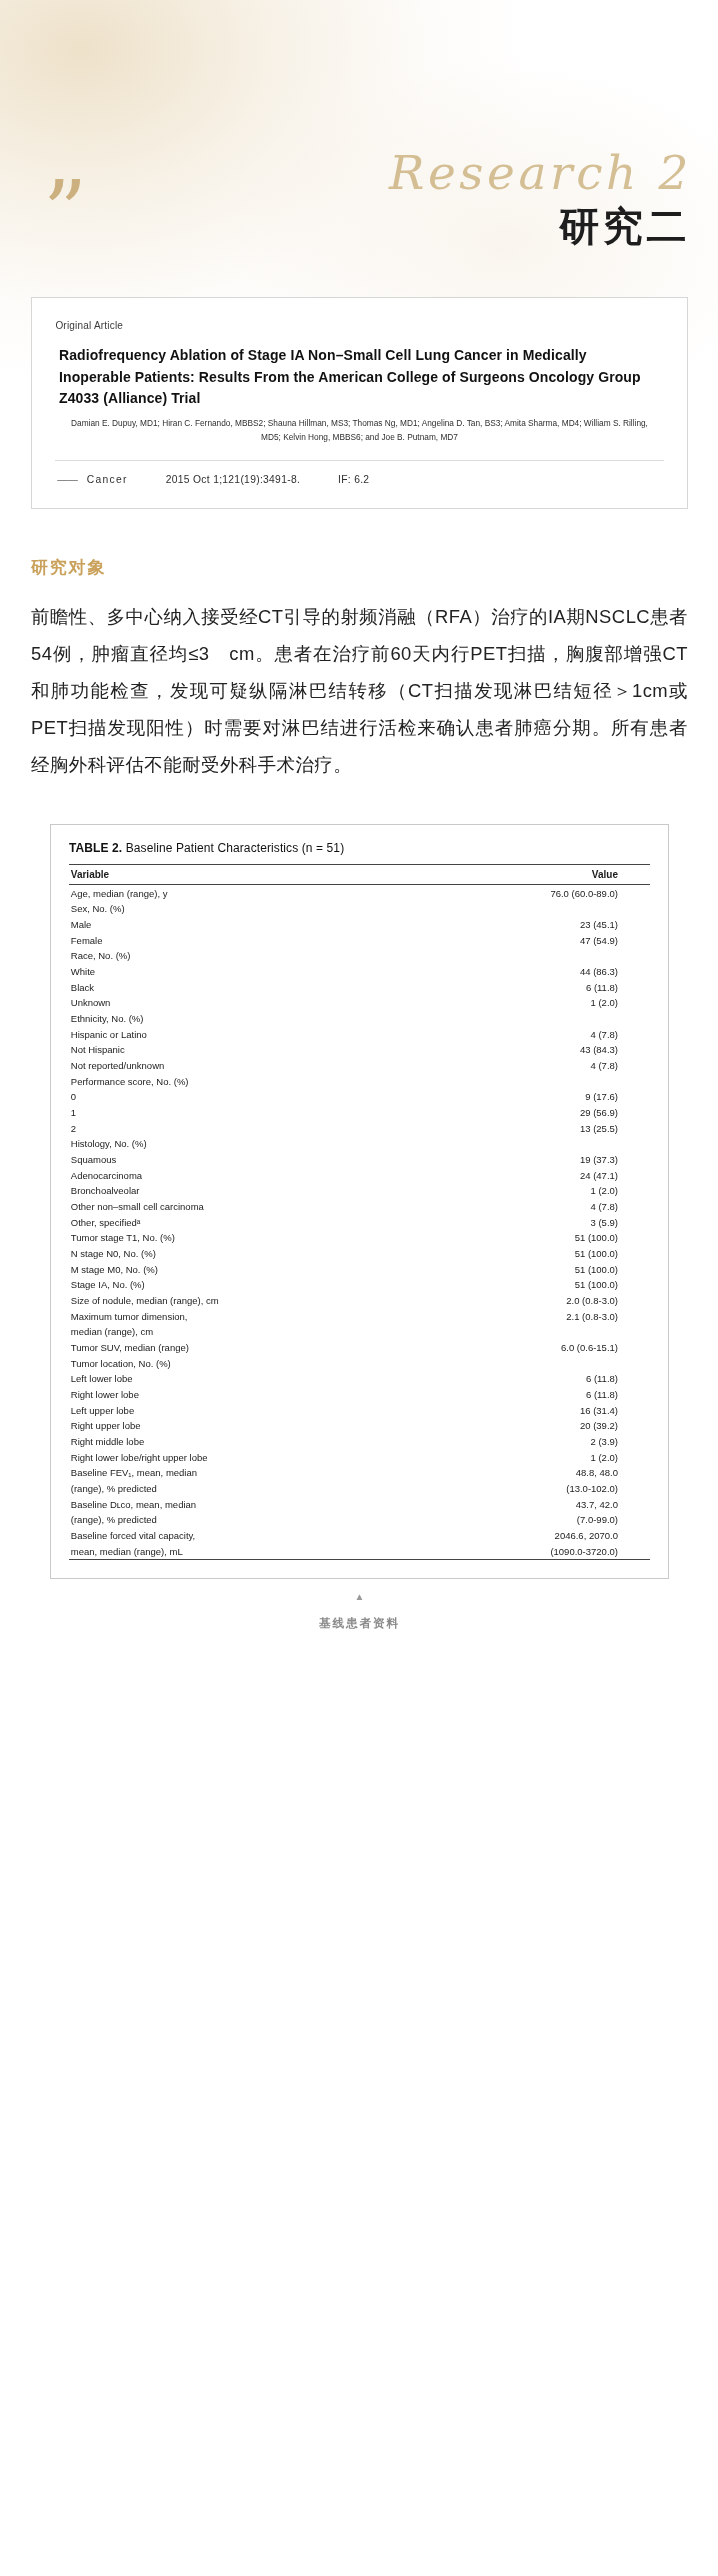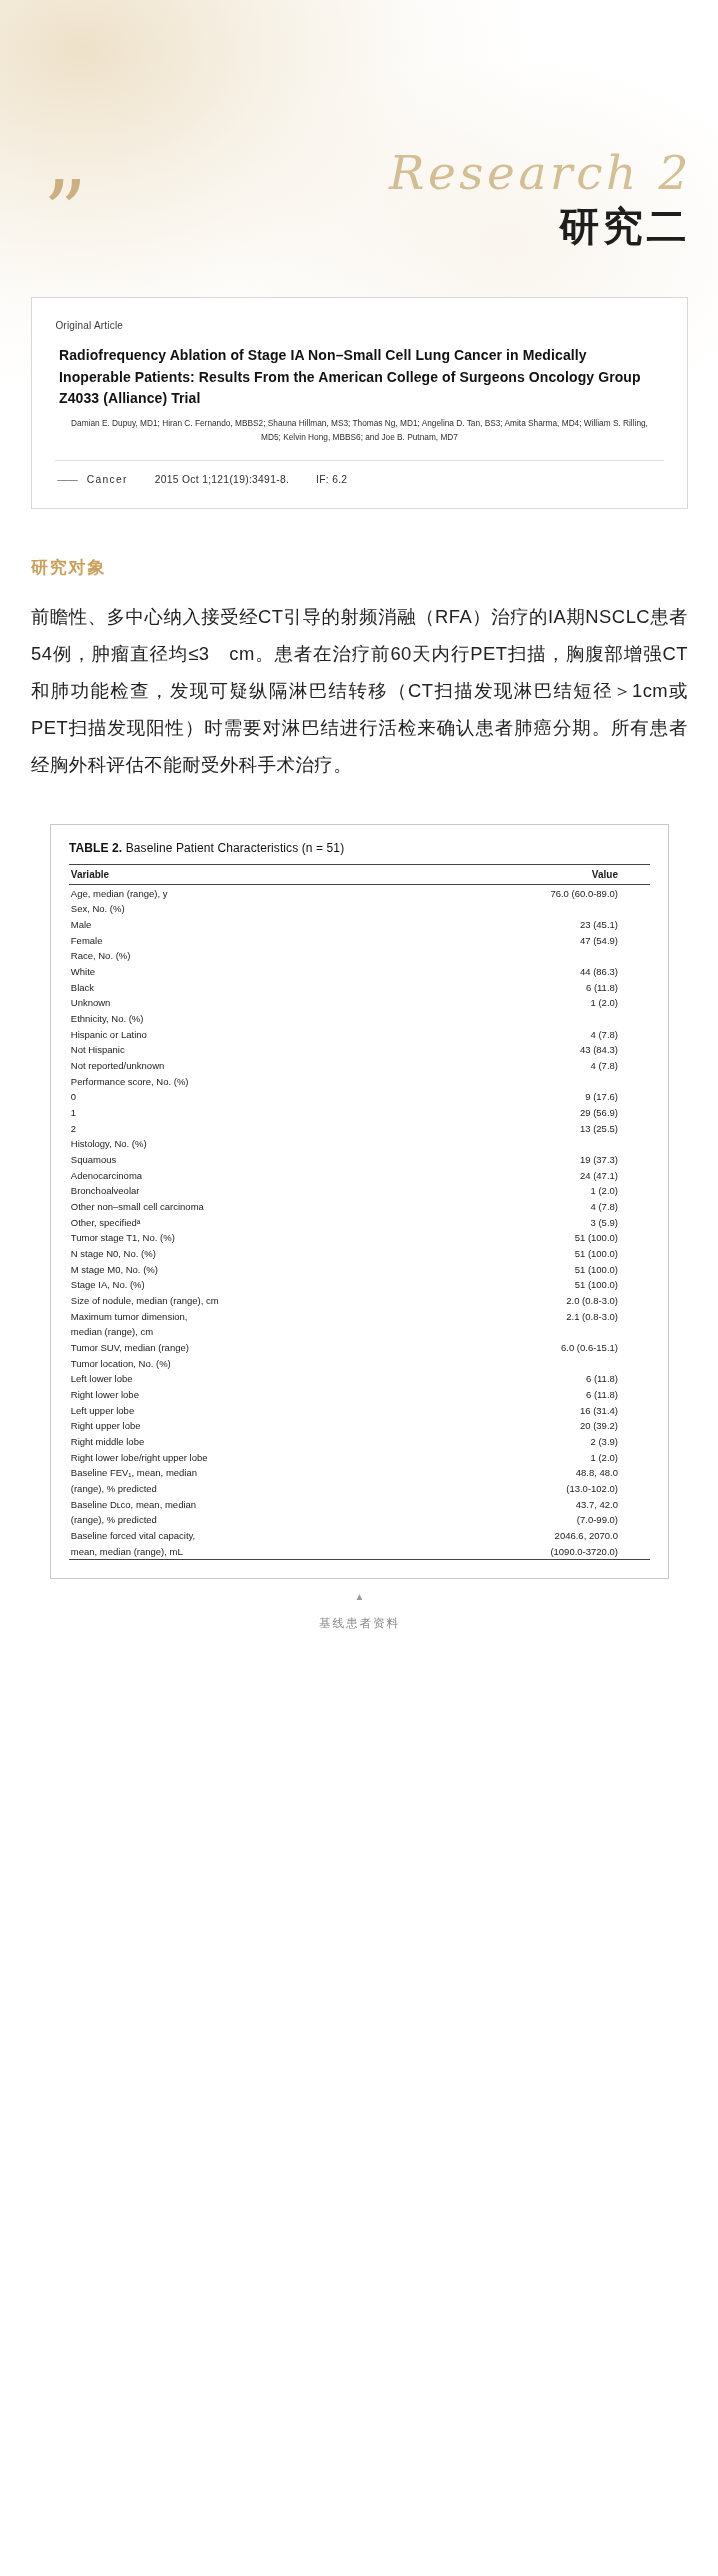--- a/index.html
+++ b/index.html
@@ -116,21 +116,21 @@
     margin: 16px auto 12.6px auto;
     height: 0.9px;
     background: #dcdcdc;
     width: 100%;
   }
   .cite-footer {
     display: flex;
     align-items: center;
     font-size: 10.3px;
     color: #2f2f2f;
-    gap: 27px;
+    gap: 38px;
     padding-left: 1.8px;
   }
   .cite-journal { letter-spacing: 1.3px; }
   .cite-journal .dash { color: #666; margin-right: 9px; letter-spacing: 0; }
   .cite-detail { letter-spacing: 0.3px; }
   .cite-if { letter-spacing: 0.3px; }
 
   
   .section-title {
     margin: 47px 31px 20px 31px;
@@ -191,20 +191,21 @@
   td.ind2 { padding-left: 12.6px; }
   .tbl-bottom-rule {
     border-bottom: 0.9px solid #444;
   }
   .fig-caption {
     margin: 14.4px 0 0 0;
     text-align: center;
     font-size: 11.7px;
     color: #8a8a8a;
     letter-spacing: 1.8px;
+    font-weight: bold;
   }
   .caret {
     text-align: center;
     color: #9a9a9a;
     font-size: 10px;
     margin-top: 12.6px;
     line-height: 1;
   }
   .bottom-pad { height: 36px; }
 </style>

